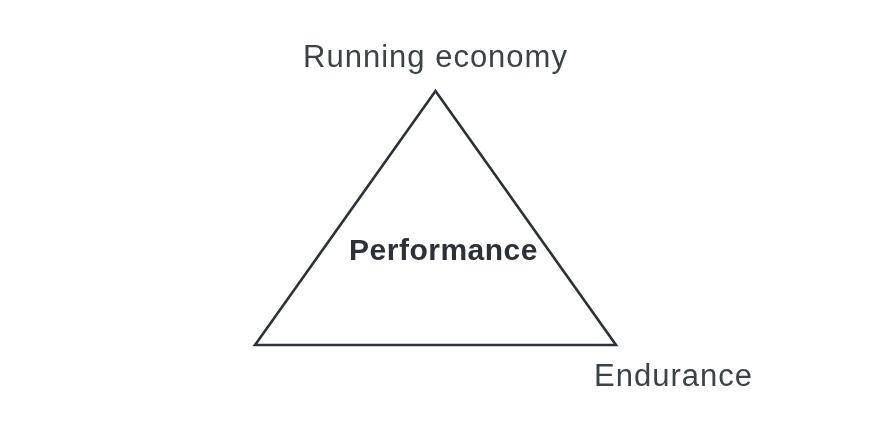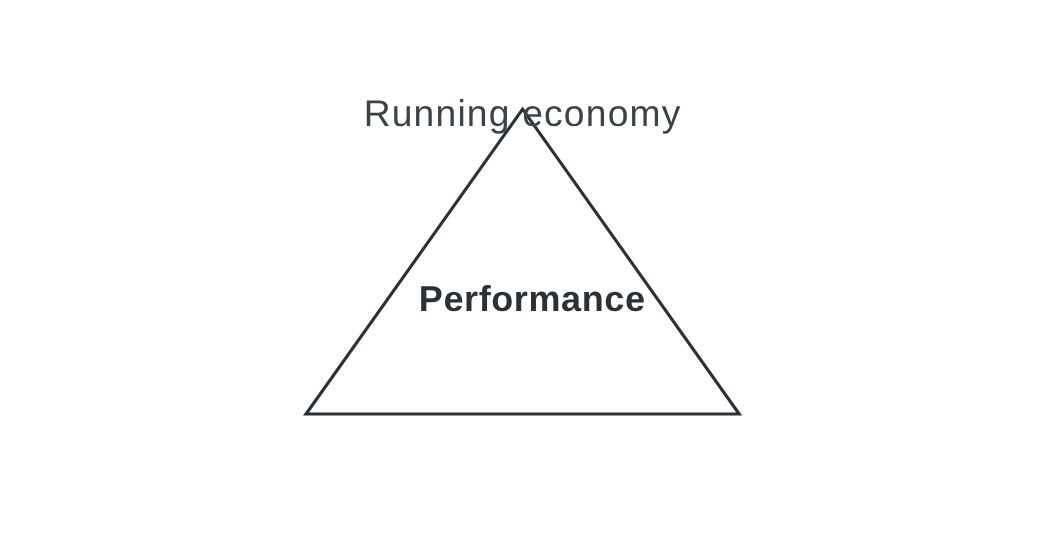--- a/index.html
+++ b/index.html
@@ -27,21 +27,20 @@
     font-size: 31px;
     font-weight: 400;
     letter-spacing: 1px;
     line-height: 1;
   }
   .label-top {
     left: 0;
     right: 0;
     top: 41px;
     text-align: center;
-    margin-top: 38px;
   }
   .label-center {
     left: 0;
     right: 0;
     top: 235px;
     text-align: center;
     font-size: 30px;
     font-weight: 700;
     letter-spacing: 0.5px;
     color: #2b3137;
@@ -63,14 +62,15 @@
 
   <svg class="triangle-svg" width="871" height="445" viewBox="0 0 871 445" aria-hidden="true">
     <polygon points="435.5,91 255,345 616,345" fill="none" stroke-width="2.6" stroke-linejoin="miter" stroke="#2b3137"></polygon>
   </svg>
 
   <div class="label label-top">Running economy</div>
 
   <div class="label label-center">Performance</div>
 
 
+  <div class="label label-bottom-right">Endurance</div>
 
 </div>
 
 </body></html>

